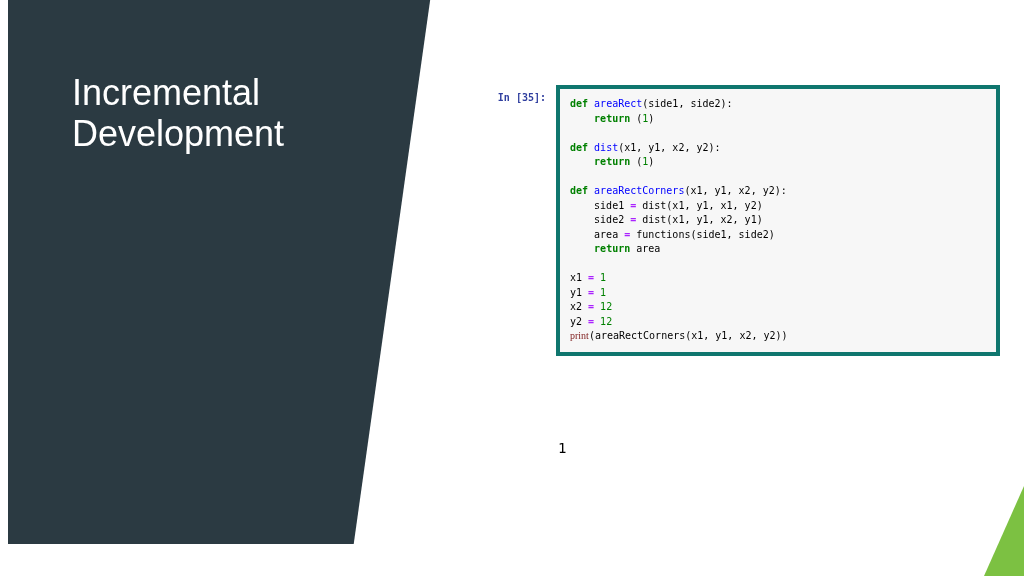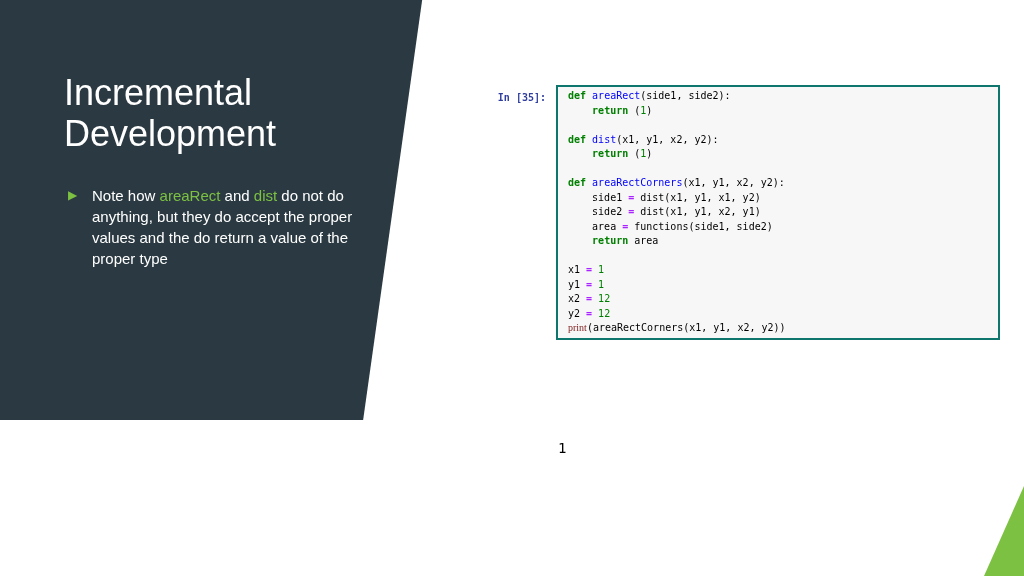--- a/index.html
+++ b/index.html
@@ -6,23 +6,23 @@
 body {
   width: 1024px;
   height: 576px;
   position: relative;
   overflow: hidden;
   font-family: "Segoe UI", Tahoma, sans-serif;
   background: #ffffff;
 }
 .darkpanel {
   position: absolute;
-  top: 0; left: 0;
+  top: 0; left: 8px;
   width: 470px;
-  height: 420px;
+  height: 544px;
   background: #2b3a42;
   color: #ffffff;
 }
 .darkpanel::after {
   content: "";
   position: absolute;
   top: 0;
   right: -90px;
   width: 180px;
   height: 600px;
@@ -73,22 +73,22 @@
 .prompt {
   color: #303f9f;
   text-align: right;
   padding: 6px 10px 0 0;
   flex: 0 0 86px;
   font-weight: bold;
 }
 .codebox {
   flex: 1;
   background: #f7f7f7;
-  border: 2px solid #0f766e;
-  padding: 2px 10px;
+  border: 4px solid #0f766e;
+  padding: 8px 10px;
   white-space: pre;
   color: #000;
 }
 .kw { color: #008000; font-weight: bold; }
 .fn { color: #0000ff; }
 .num { color: #008000; }
 .op { color: #aa22ff; font-weight: bold; }
 .bi { color: #7f1d1d; font-family: Liberation Serif, serif; }
 .output {
   position: absolute;
@@ -106,21 +106,20 @@
   border-left: 40px solid transparent;
   border-bottom: 90px solid #7cc142;
 }
 </style>
 </head>
 <body>
 
 <div class="darkpanel">
   <div class="title">Incremental Development</div>
   <ul class="bullets">
-    <li><span>Note how </span><span class="hl">areaRect</span><span> and </span><span class="hl">dist</span><span> do not do anything, but they do accept the proper values and the do return a value of the proper type</span></li>
   </ul>
 </div>
 
 <div class="codecell">
   <div class="prompt">In [35]:</div>
   <div class="codebox"><span class="kw">def</span> <span class="fn">areaRect</span><span>(side1, side2):</span>
     <span class="kw">return</span> (<span class="num">1</span>)
 
 <span class="kw">def</span> <span class="fn">dist</span><span>(x1, y1, x2, y2):</span>
     <span class="kw">return</span> (<span class="num">1</span>)

